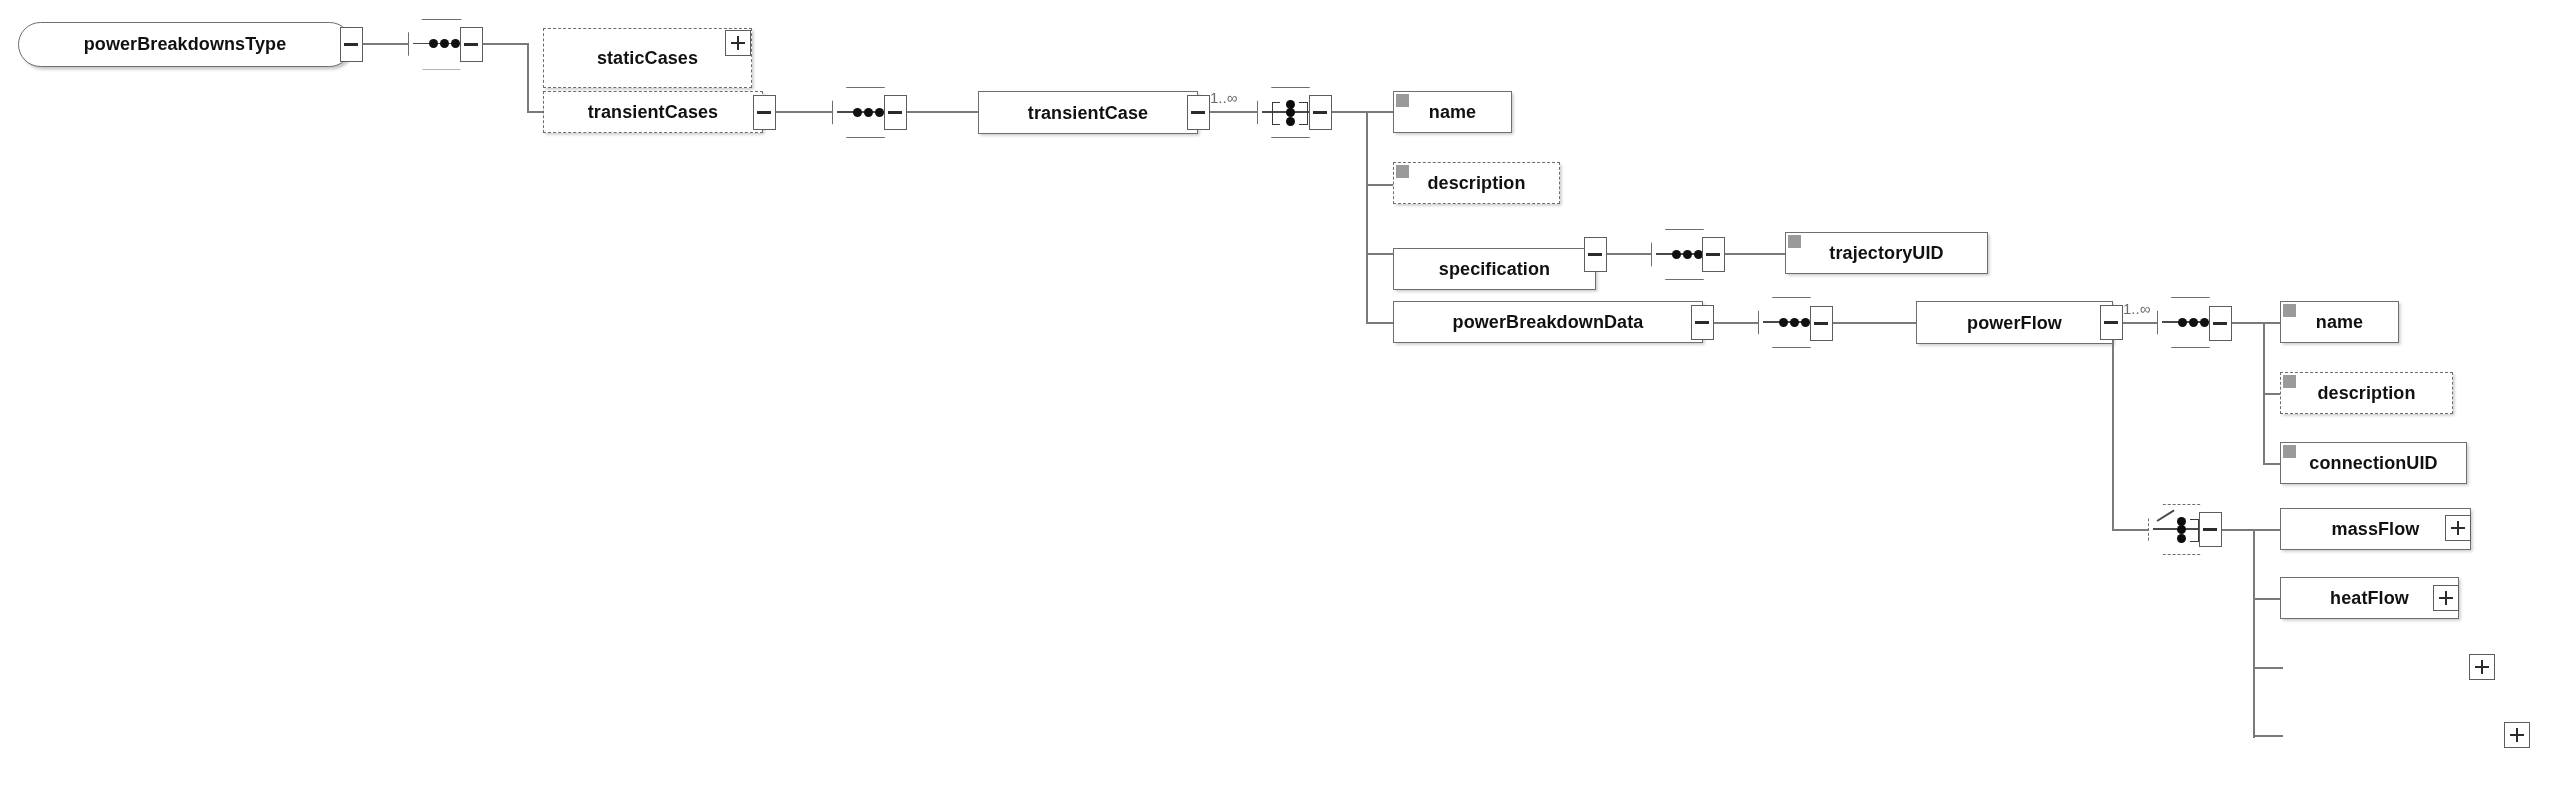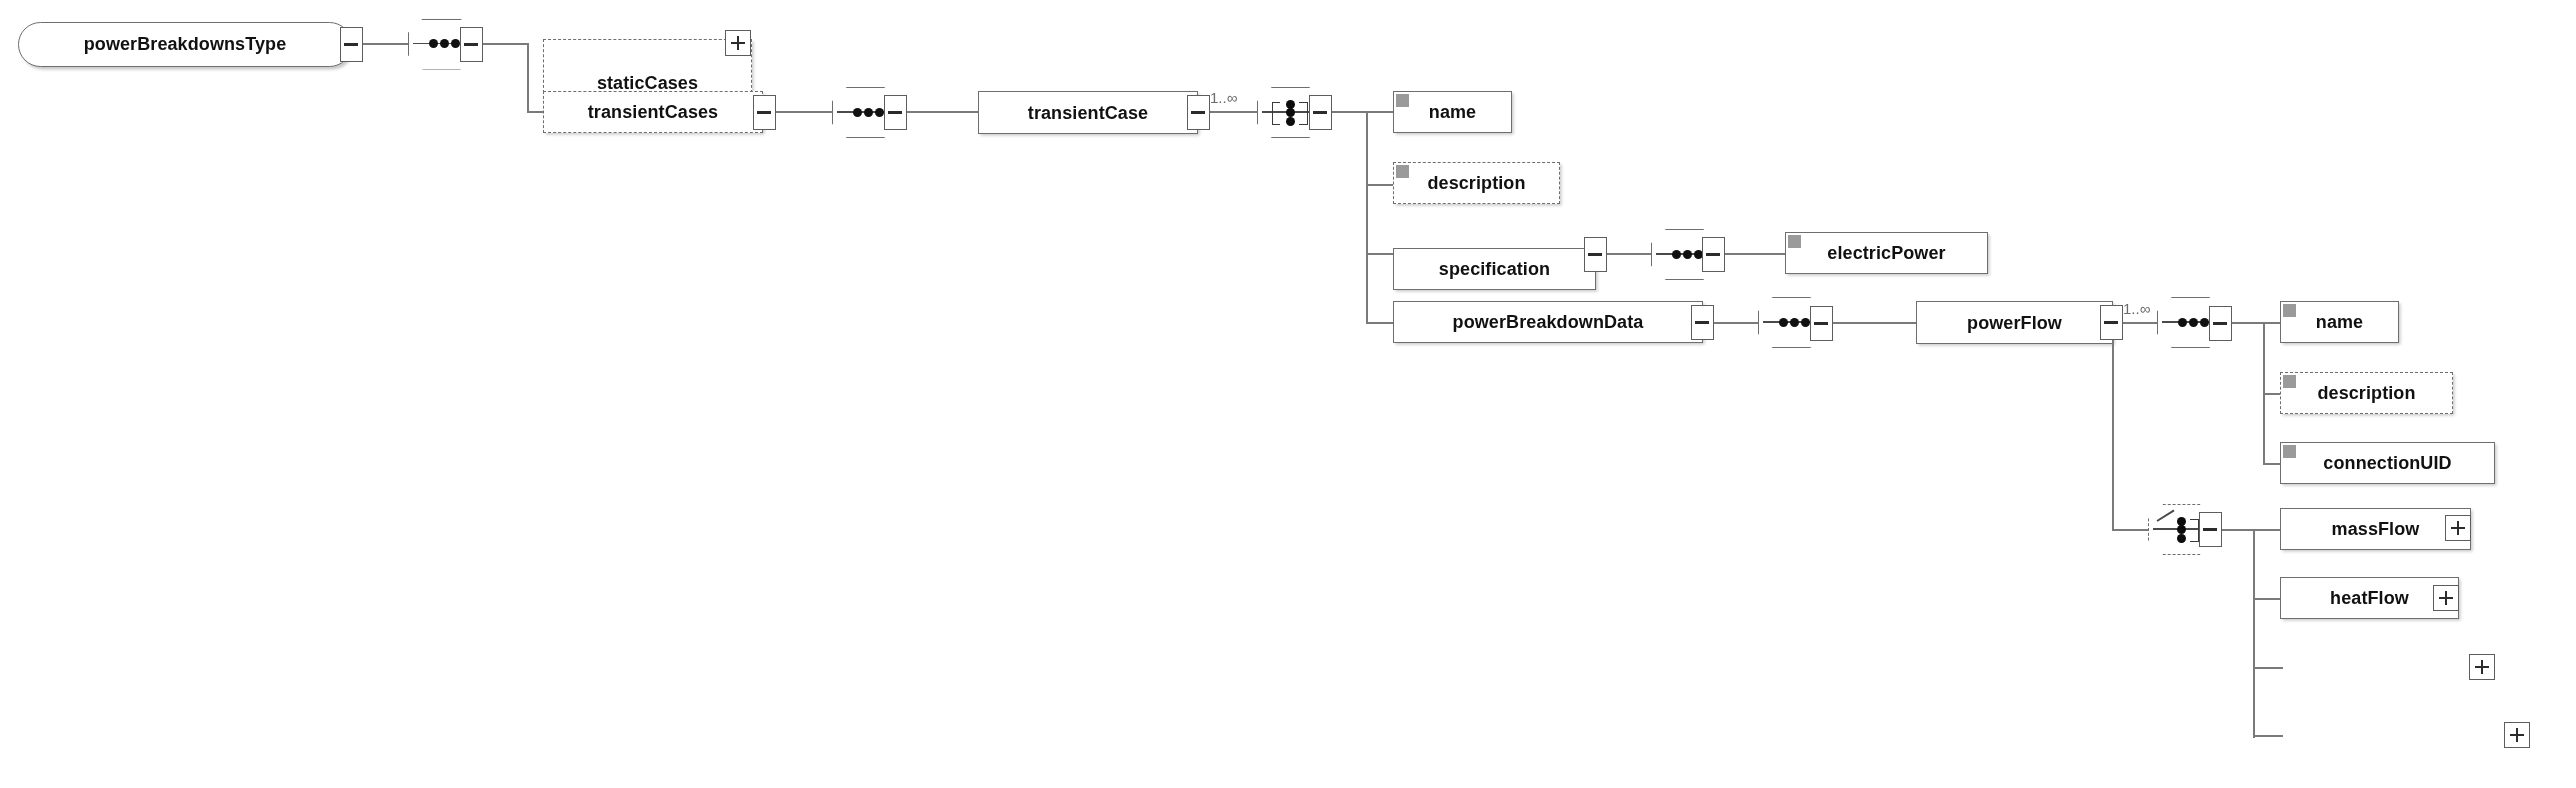--- a/index.html
+++ b/index.html
@@ -140,21 +140,21 @@
     </span>
   </div>
   <div class="ctl" style="left:460px;top:27px;">
     <span class="glyph"></span>
   </div>
 
   <div class="line h" style="left:483px;top:43px;width:46px;"></div>
   <div class="line v" style="left:527px;top:43px;height:70px;"></div>
   <div class="line h" style="left:527px;top:111px;width:19.7px;"></div>
 
-  <div class="node optional" style="left:543px;top:39px;width:209px;height:54px;align-items:flex-end;">
+  <div class="node optional" style="left:543px;top:28px;width:209px;height:60px;">
     <span class="lbl">staticCases</span>
   </div>
   <div class="ctl sq plus" style="left:725px;top:30px;">
     <span class="glyph"></span>
   </div>
 
   <div class="node optional" style="left:543px;top:91px;width:220px;height:42px;">
     <span class="lbl">transientCases</span>
   </div>
   <div class="ctl" style="left:753px;top:95px;">
@@ -238,21 +238,21 @@
     </span>
   </div>
   <div class="ctl" style="left:1702px;top:237px;">
     <span class="glyph"></span>
   </div>
 
   <div class="line h" style="left:1725px;top:253px;width:63px;"></div>
 
   <div class="node" style="left:1785px;top:232px;width:203px;height:42px;">
     <span class="corner"></span>
-    <span class="lbl">electricPower</span>
+    <span class="lbl">trajectoryUID</span>
   </div>
 
   <div class="node" style="left:1393px;top:301px;width:310px;height:42px;">
     <span class="lbl">powerBreakdownData</span>
   </div>
   <div class="ctl" style="left:1691px;top:305px;">
     <span class="glyph"></span>
   </div>
 
   <div class="line h" style="left:1714px;top:322px;width:48px;"></div>
@@ -305,21 +305,21 @@
   <div class="node" style="left:2280px;top:301px;width:119px;height:42px;">
     <span class="corner"></span>
     <span class="lbl">name</span>
   </div>
 
   <div class="node optional" style="left:2280px;top:372px;width:173px;height:42px;">
     <span class="corner"></span>
     <span class="lbl">description</span>
   </div>
 
-  <div class="node" style="left:2280px;top:442px;width:215px;height:42px;">
+  <div class="node" style="left:2280px;top:442px;width:187px;height:42px;">
     <span class="corner"></span>
     <span class="lbl">connectionUID</span>
   </div>
 
   <div class="comp dashed" style="left:2148px;top:504px;">
     <span class="ic-stk">
       <span class="rule"></span>
       <span class="slash"></span>
       <span class="br brR"></span>
       <span class="d d1"></span>

